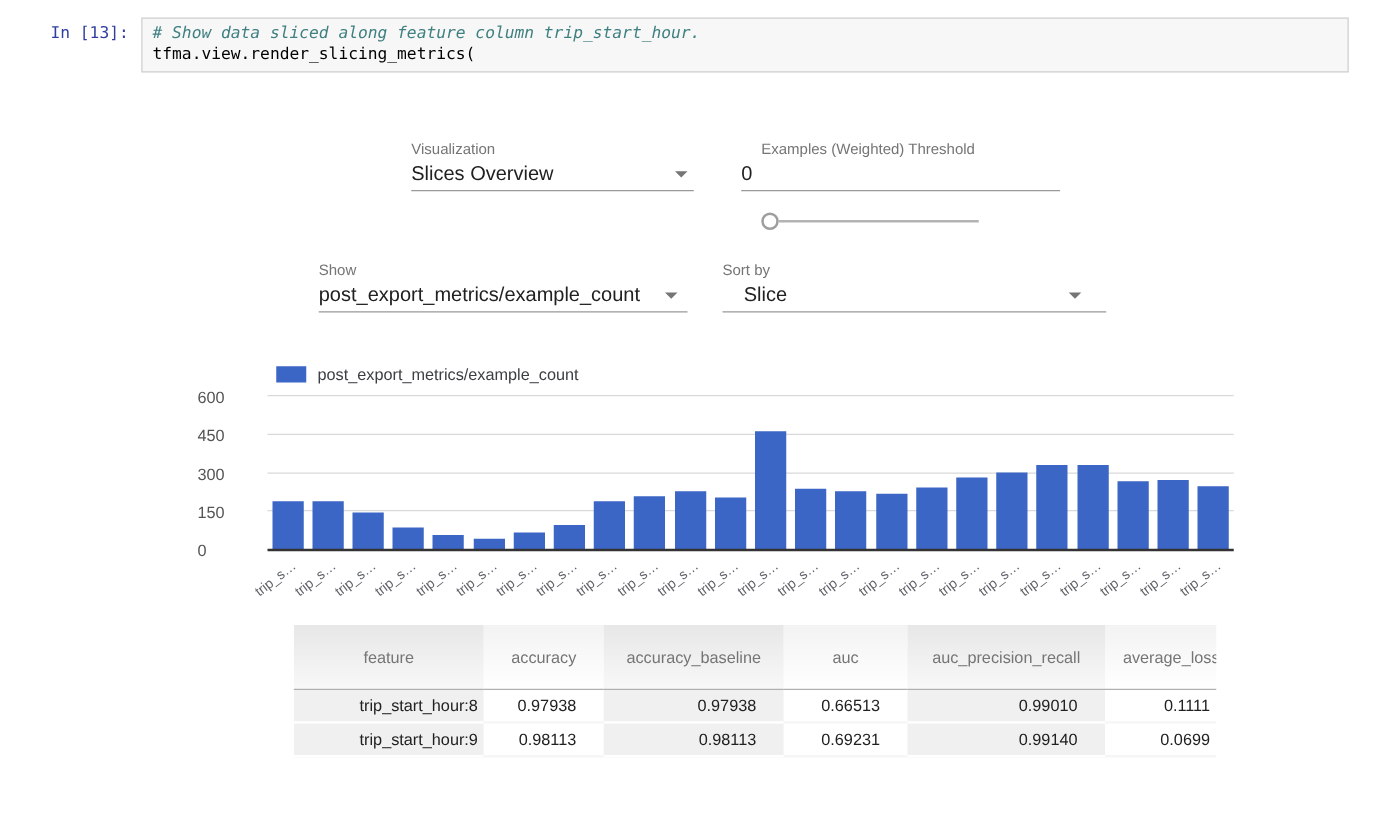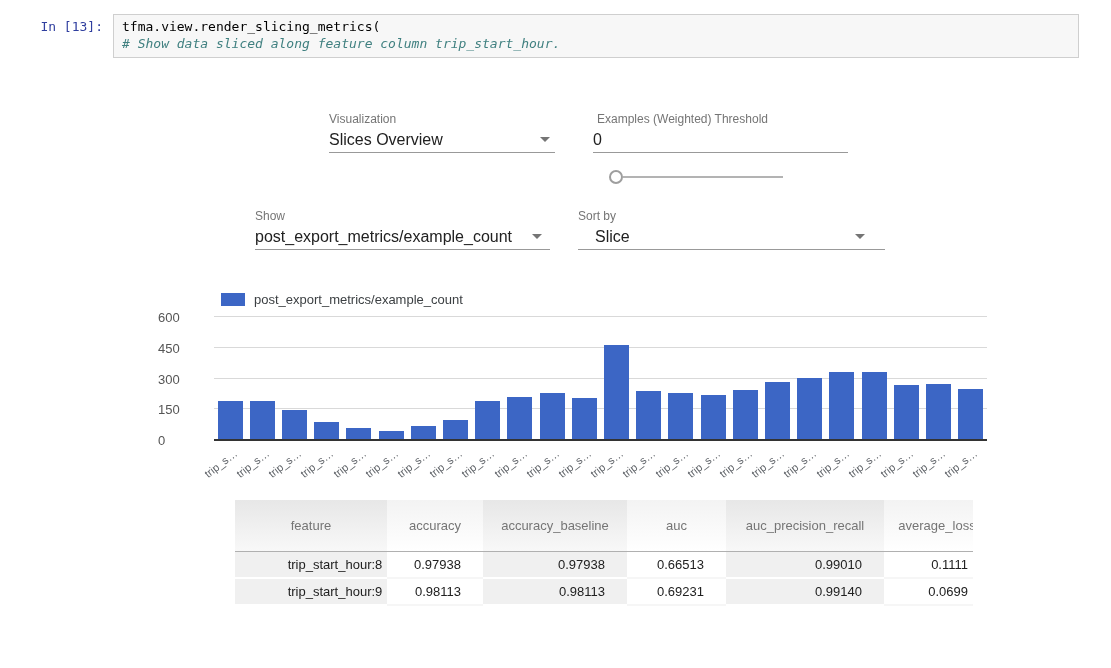--- a/index.html
+++ b/index.html
@@ -84,34 +84,34 @@
   table.metrics td.plain { background:#ffffff; border-bottom:2px solid #f6f6f6; }
   table.metrics td.c0 { text-align:center; }
   table.metrics td.num { text-align:right; padding-right:22px; }
 </style>
 </head>
 <body>
 
 <div class="prompt">In [13]:</div>
 <div class="codebox">
   <div>
+      <div class="code-line"><span class="tok-comment"># Show data sliced along feature column trip_start_hour.</span></div>
       <div class="code-line"><span class="tok-plain">tfma.view.render_slicing_metrics(</span></div>
-      <div class="code-line"><span class="tok-comment"># Show data sliced along feature column trip_start_hour.</span></div>
     </div>
 </div>
 
 <div class="dd" style="left:329px; top:112px; width:226px; height:42px;">
   <div class="ctl-label" style="left:0; top:0;">Visualization</div>
   <div class="ctl-value" style="left:0; top:19px;">Slices Overview</div>
   <div class="dd-arrow" style="right:5px; top:25px;"></div>
   <div class="underline" style="left:0; top:40px; width:226px;"></div>
 </div>
 
 <div style="position:absolute; left:593px; top:112px; width:255px; height:42px;">
-  <div class="ctl-label" style="left:4px; top:0;">Examples (Weighted) Threshold</div>
+  <div class="ctl-label" style="left:16px; top:0;">Examples (Weighted) Threshold</div>
   <div class="ctl-value" style="left:0; top:19px;">0</div>
   <div class="underline" style="left:0; top:40px; width:255px;"></div>
 </div>
 
 <div class="slider-track"></div>
 <div class="slider-handle"></div>
 
 <div class="dd" style="left:255px; top:209px; width:295px; height:42px;">
   <div class="ctl-label" style="left:0; top:0;">Show</div>
   <div class="ctl-value" style="left:0; top:19px;">post_export_metrics/example_count</div>

